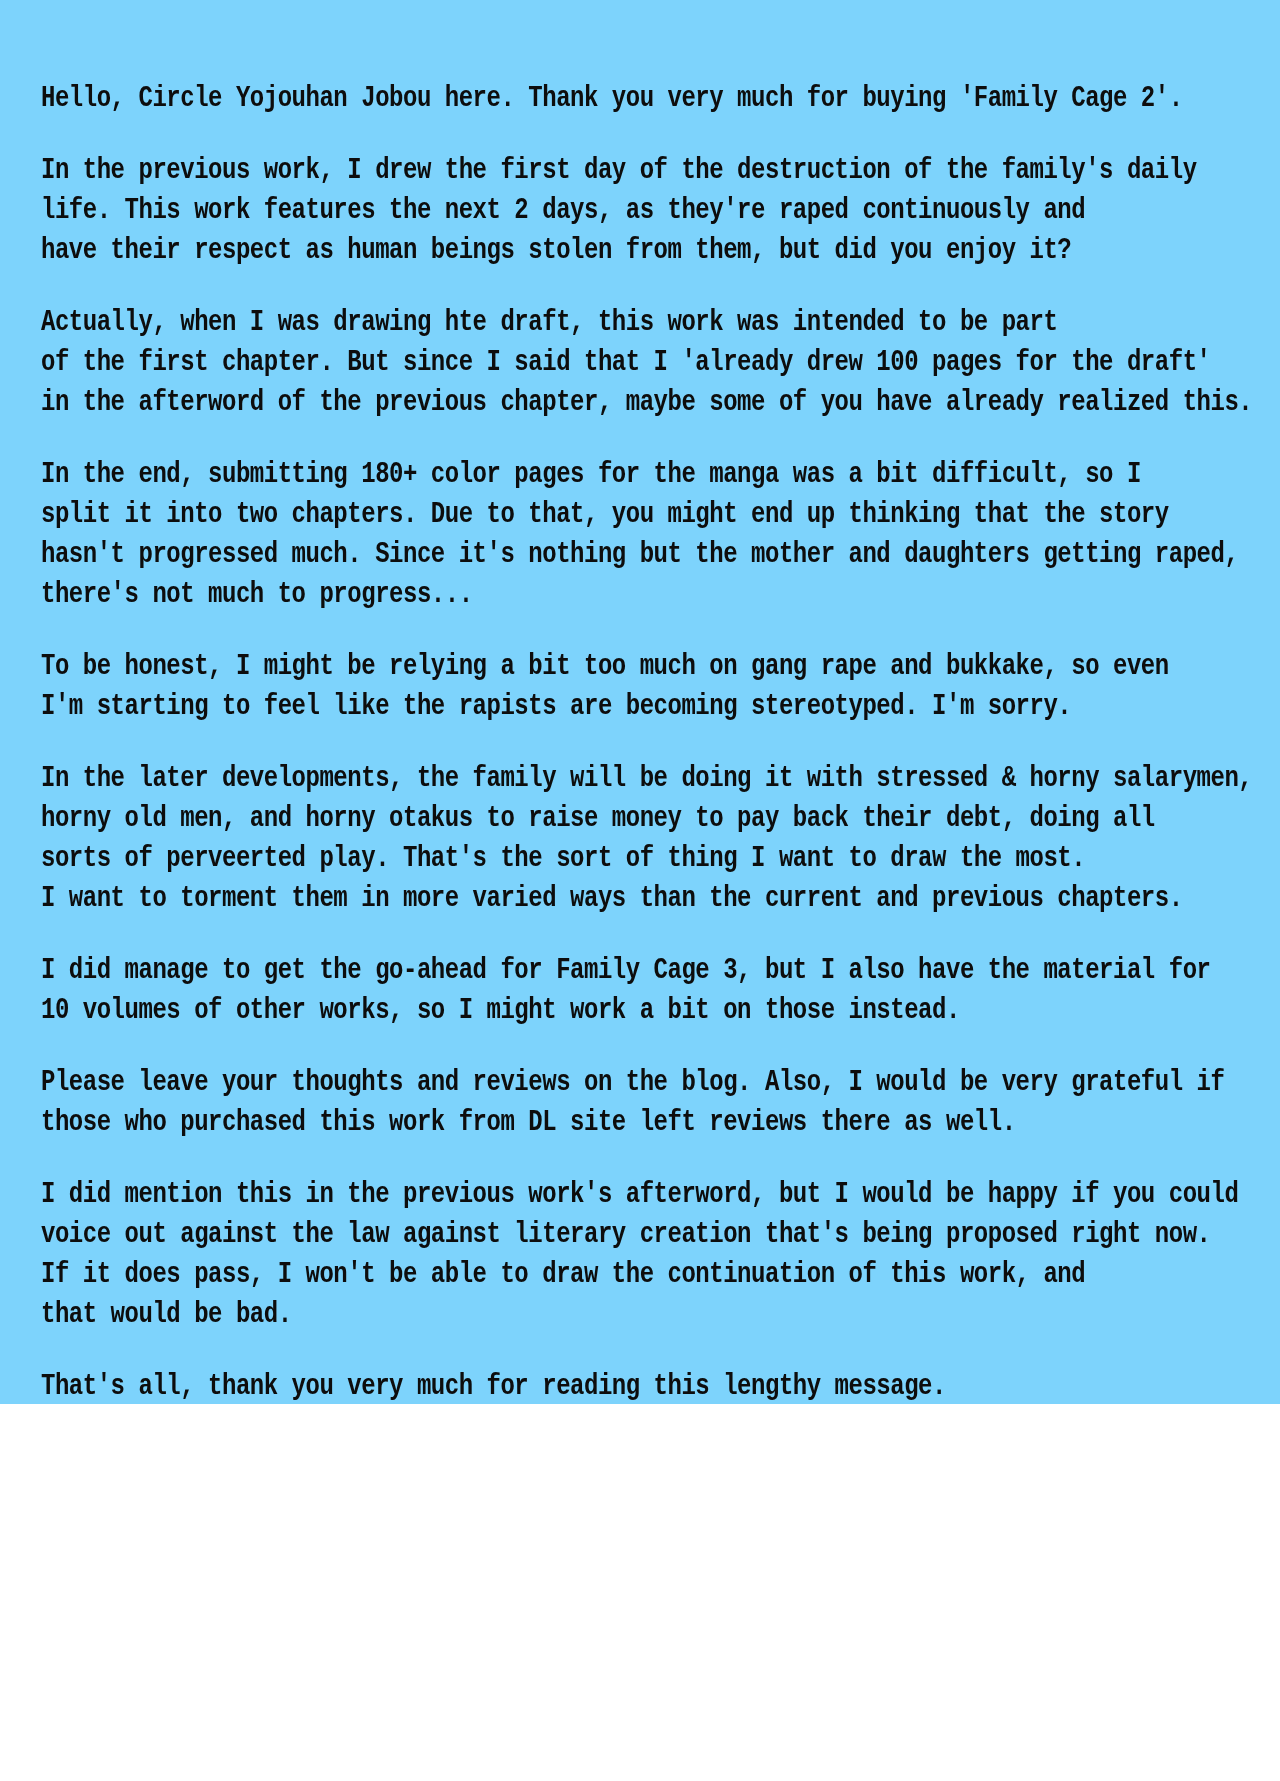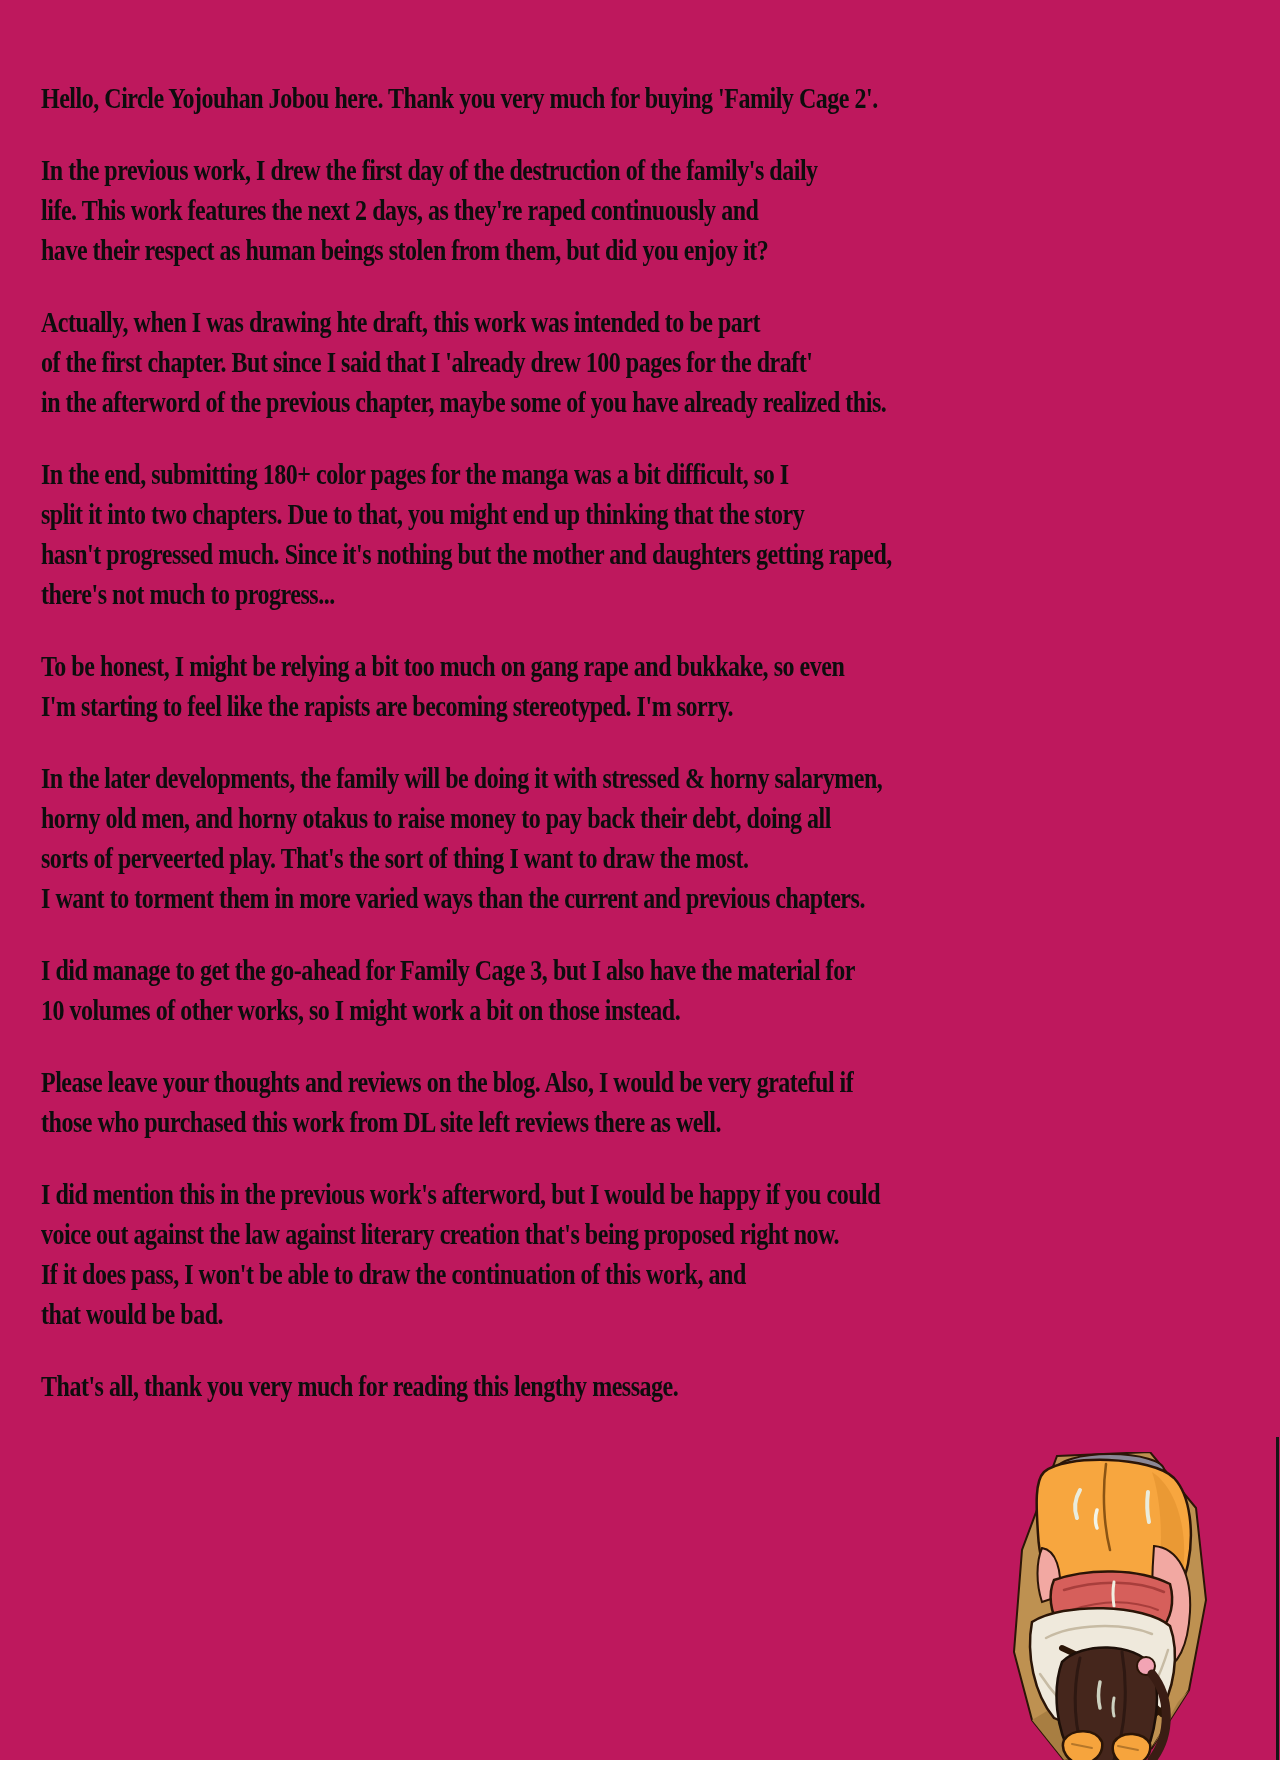--- a/index.html
+++ b/index.html
@@ -3,24 +3,24 @@
 <meta charset="utf-8">
 <style>
   html, body {
     margin: 0;
     padding: 0;
     background: #ffffff;
   }
   #page {
     position: relative;
     width: 1280px;
-    height: 1760px;
-    background: #be185d;
+    height: 1404px;
+    background: #7dd3fc;
     overflow: hidden;
-    font-family: Liberation Serif, serif;
+    font-family: Liberation Mono, monospace;
   }
   .doc {
     position: absolute;
     left: 41px;
     top: 78px;
     width: 1239px;
   }
   .para {
     margin: 0 0 32px 0;
     font-weight: bold;

